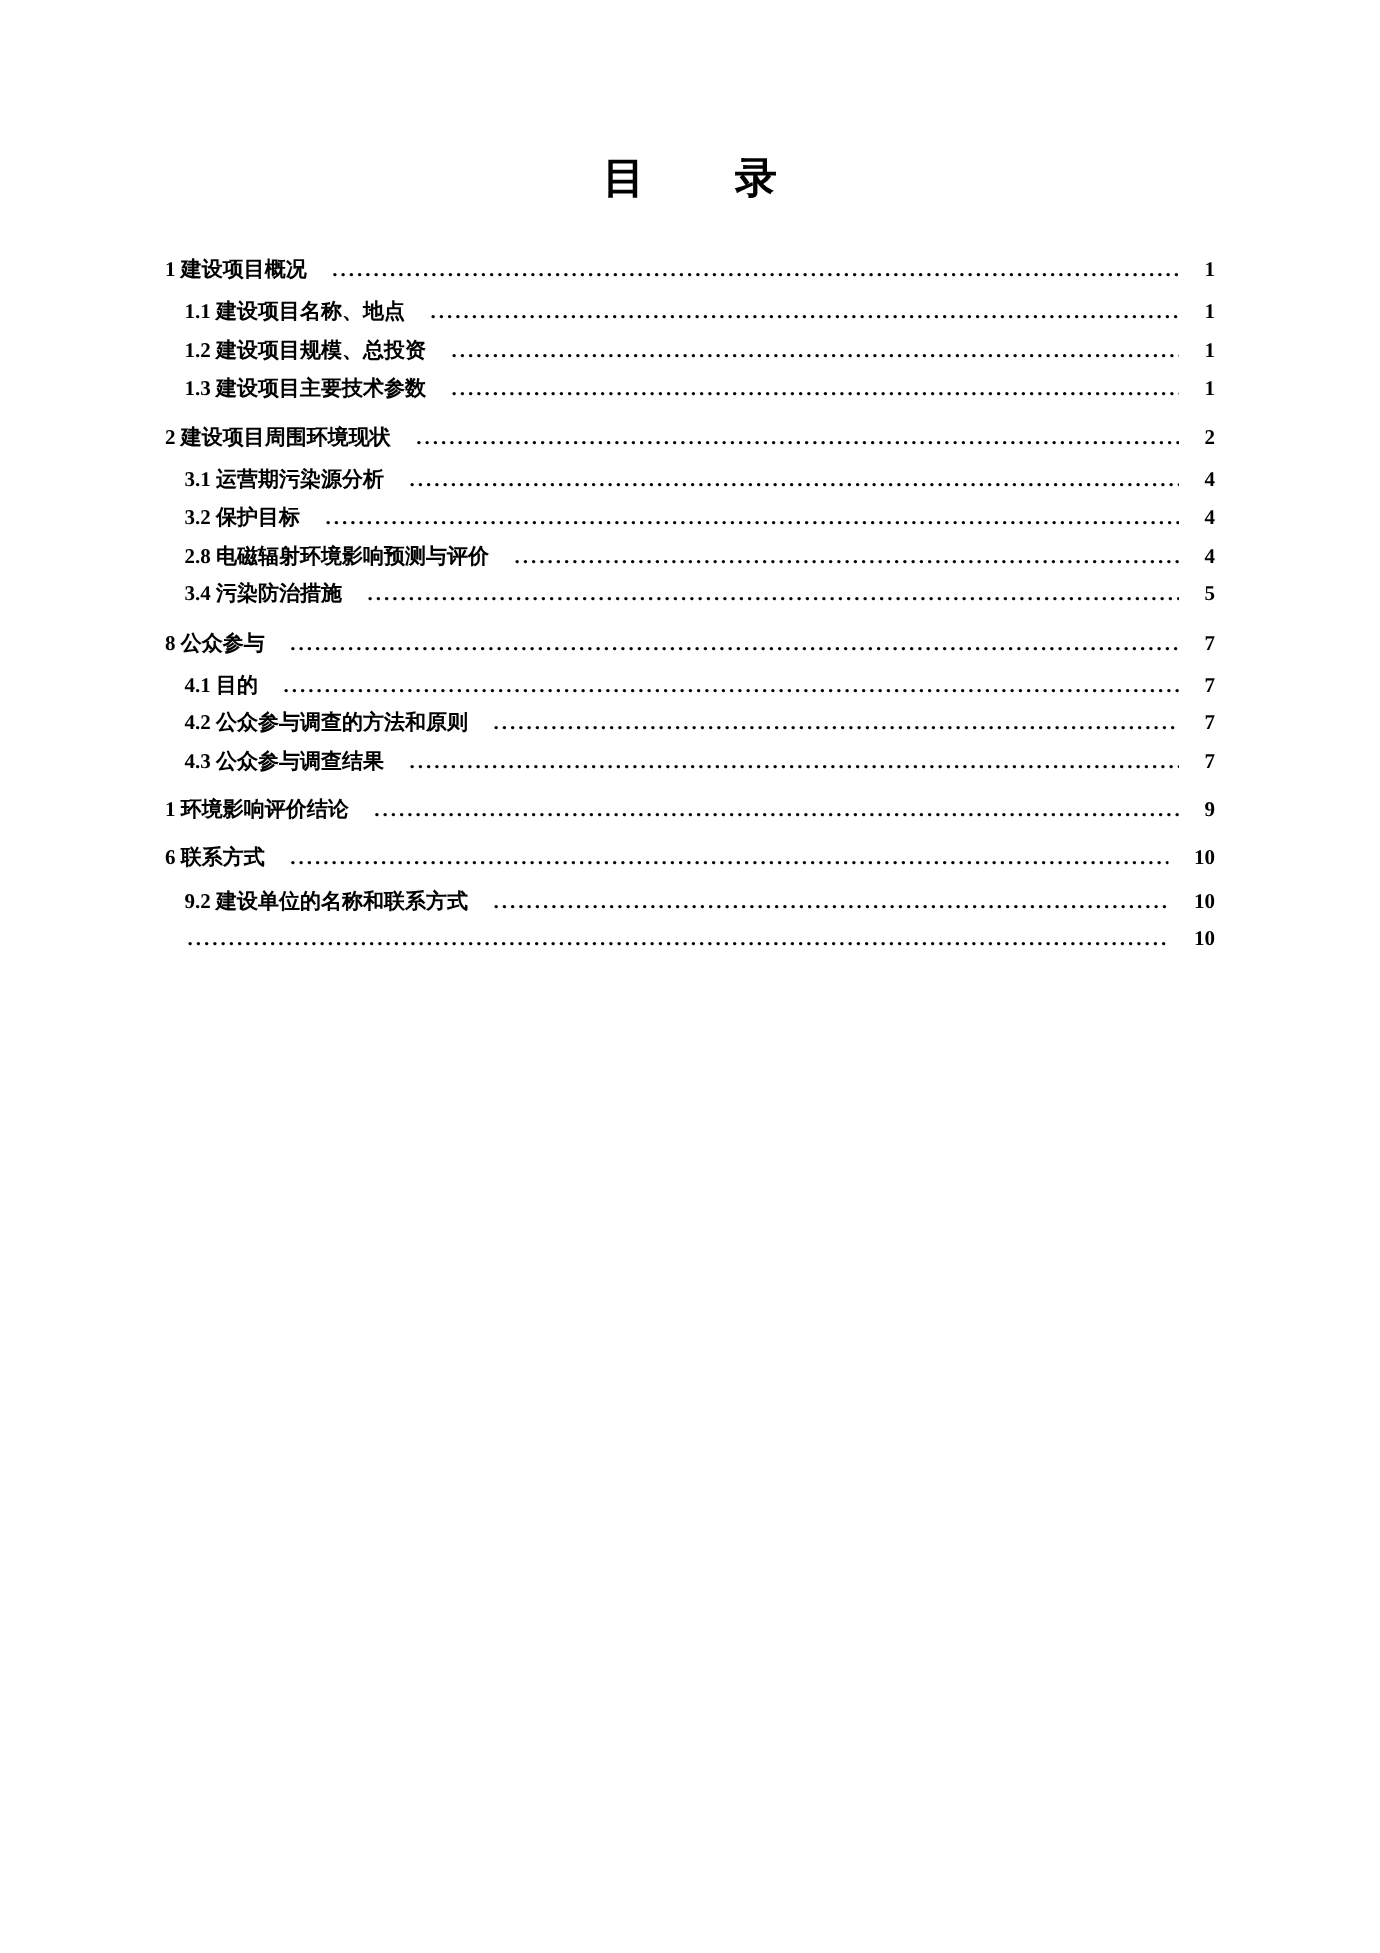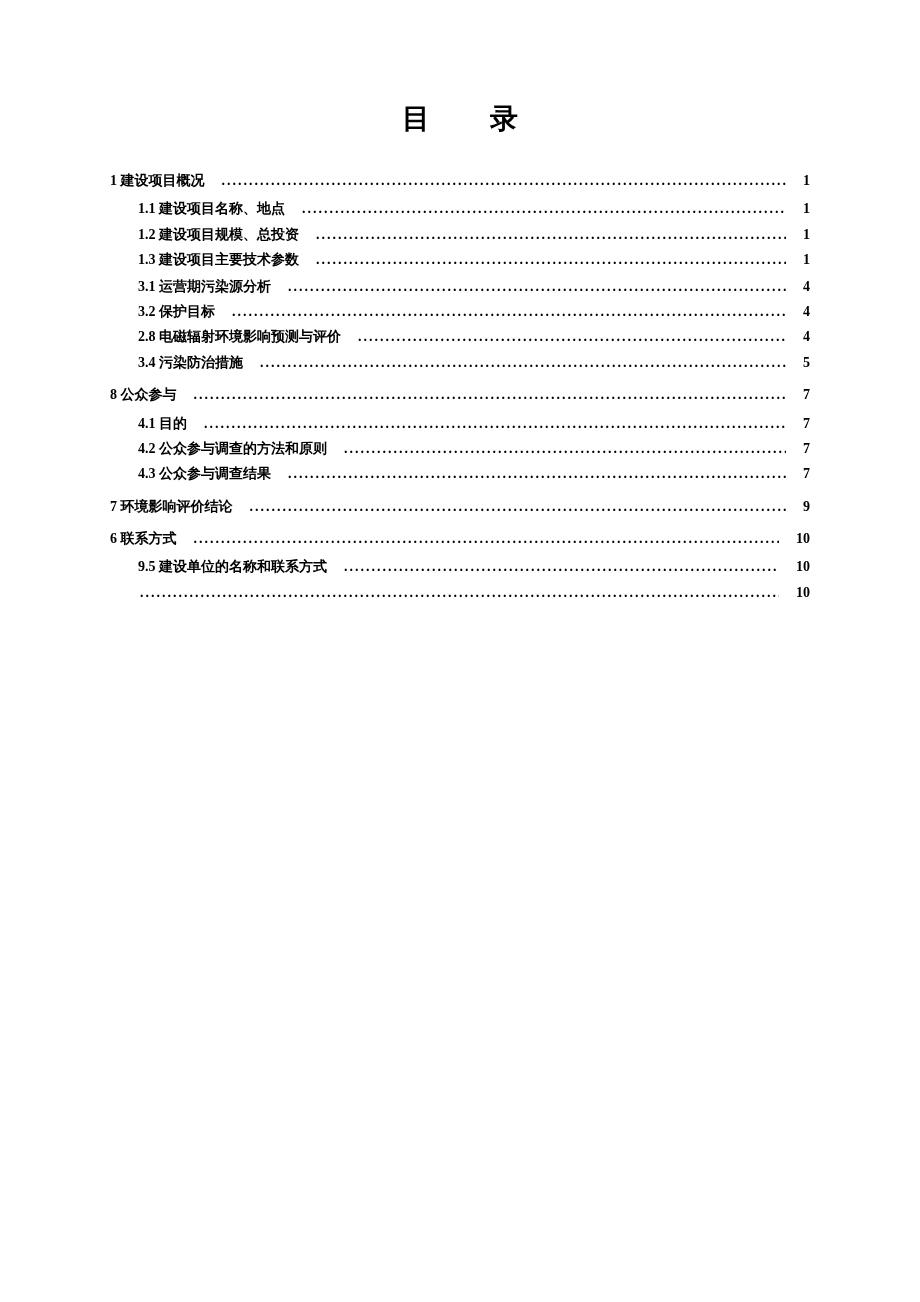--- a/index.html
+++ b/index.html
@@ -33,21 +33,21 @@
       white-space: nowrap;
       gap: 15px;
     }
     .toc-entry.level-1 {
       font-weight: bold;
       margin-top: 10px;
       margin-bottom: 6px;
     }
     .toc-entry.level-2 {
       font-weight: bold;
-      margin-left: 28px;
+      margin-left: 13px;
     }
     .toc-section-group {
       margin-bottom: 4px;
     }
     .toc-label {
       flex-shrink: 0;
     }
     .toc-dots {
       flex: 1;
       overflow: hidden;
@@ -86,20 +86,25 @@
         <span class="toc-dots"></span>
         <span class="toc-page">1</span>
       </div>
       <div class="toc-entry level-2">
         <span class="toc-label">1.3 建设项目主要技术参数 </span>
         <span class="toc-dots"></span>
         <span class="toc-page">1</span>
       </div>
     </div>
     <div class="toc-section-group">
+      <div class="toc-entry level-1">
+        <span class="toc-label">2 建设项目周围环境现状 </span>
+        <span class="toc-dots"></span>
+        <span class="toc-page">2</span>
+      </div>
       <div class="toc-entry level-2">
         <span class="toc-label">3.1 运营期污染源分析 </span>
         <span class="toc-dots"></span>
         <span class="toc-page">4</span>
       </div>
       <div class="toc-entry level-2">
         <span class="toc-label">3.2 保护目标 </span>
         <span class="toc-dots"></span>
         <span class="toc-page">4</span>
       </div>
@@ -131,33 +136,33 @@
         <span class="toc-page">7</span>
       </div>
       <div class="toc-entry level-2">
         <span class="toc-label">4.3 公众参与调查结果 </span>
         <span class="toc-dots"></span>
         <span class="toc-page">7</span>
       </div>
     </div>
     <div class="toc-section-group">
       <div class="toc-entry level-1">
-        <span class="toc-label">7 环境影响评价结论 </span>
+        <span class="toc-label">1 环境影响评价结论 </span>
         <span class="toc-dots"></span>
         <span class="toc-page">9</span>
       </div>
     </div>
     <div class="toc-section-group">
       <div class="toc-entry level-1">
         <span class="toc-label">6 联系方式 </span>
         <span class="toc-dots"></span>
         <span class="toc-page">10</span>
       </div>
       <div class="toc-entry level-2">
-        <span class="toc-label">9.5 建设单位的名称和联系方式 </span>
+        <span class="toc-label">9.2 建设单位的名称和联系方式 </span>
         <span class="toc-dots"></span>
         <span class="toc-page">10</span>
       </div>
       <div class="toc-entry level-2">
         <span class="toc-dots"></span>
         <span class="toc-page">10</span>
       </div>
     </div>
   </div>
 

